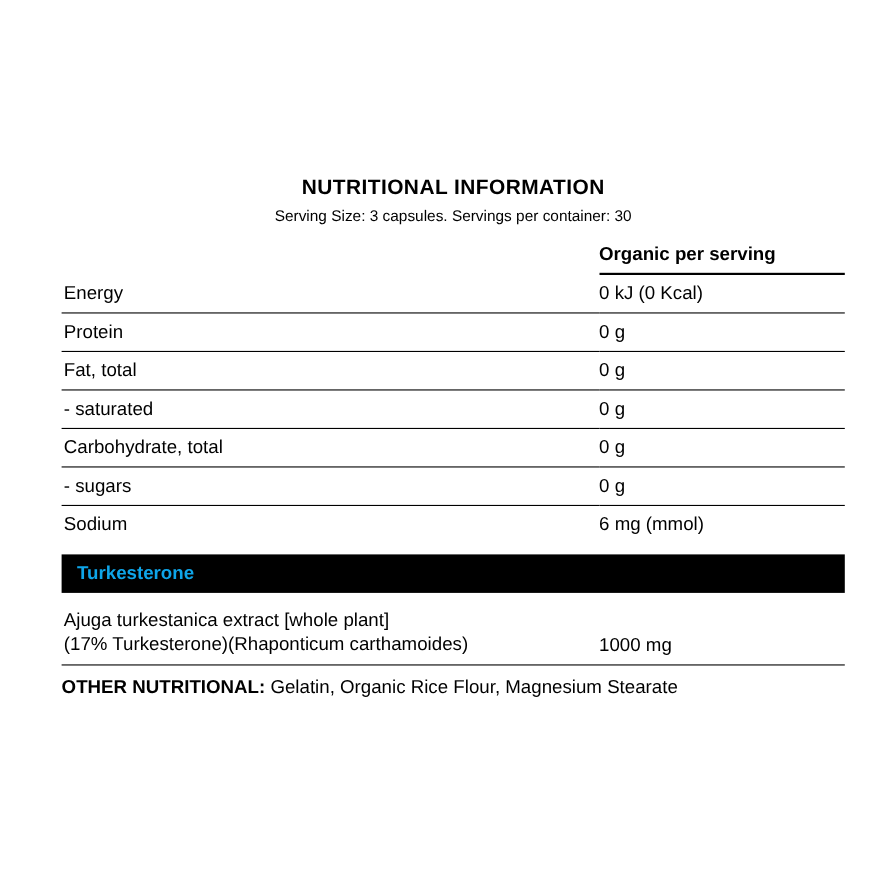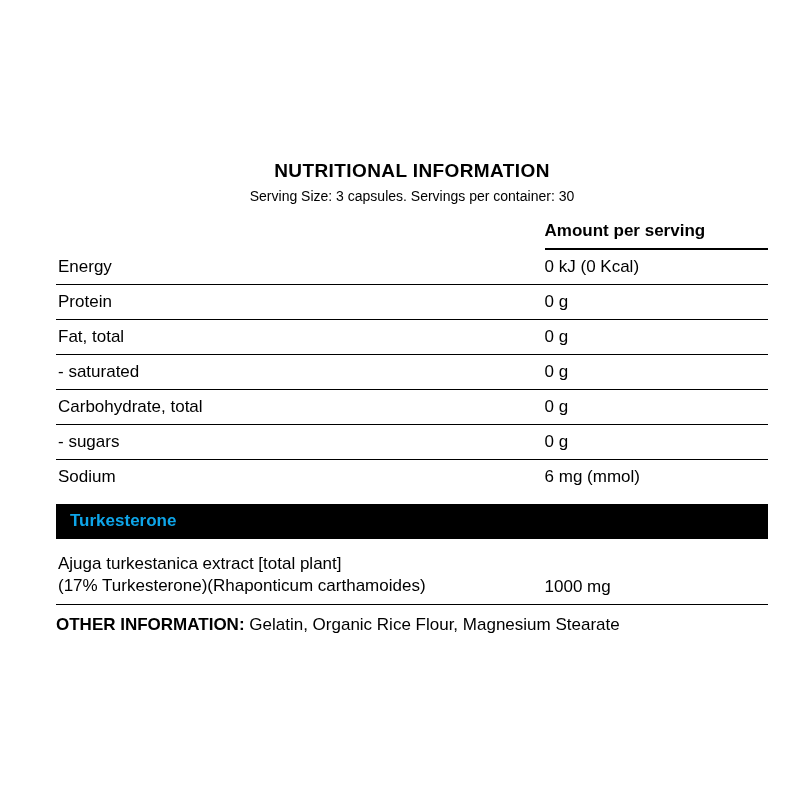--- a/index.html
+++ b/index.html
@@ -97,21 +97,21 @@
 
 <div class="panel">
 
   <div class="title">NUTRITIONAL INFORMATION</div>
   <div class="serving">Serving Size: 3 capsules. Servings per container: 30</div>
 
   <table class="nutri">
     <tbody>
       <tr class="hdr">
         <td class="col-name"></td>
-        <td class="col-val">Amount per serving</td>
+        <td class="col-val">Organic per serving</td>
       </tr>
 
       <tr class="rowline">
         <td class="col-name">Energy</td>
         <td class="col-val">0 kJ (0 Kcal)</td>
       </tr>
       <tr class="rowline">
         <td class="col-name">Protein</td>
         <td class="col-val">0 g</td>
       </tr>
@@ -137,25 +137,25 @@
       </tr>
 
       <tr class="bandrow">
         <td colspan="2">
           <div class="band">Turkesterone</div>
         </td>
       </tr>
 
       <tr class="ingredient-row">
         <td class="col-name ingr-name">
-          <span>Ajuga turkestanica extract [total plant]</span><br>
+          <span>Ajuga turkestanica extract [whole plant]</span><br>
           <span>(17% Turkesterone)(Rhaponticum carthamoides)</span>
         </td>
         <td class="col-val ingr-amt">1000 mg</td>
       </tr>
     </tbody>
   </table>
 
   <div class="other">
-    <b>OTHER INFORMATION:</b><span> Gelatin, Organic Rice Flour, Magnesium Stearate</span>
+    <b>OTHER NUTRITIONAL:</b><span> Gelatin, Organic Rice Flour, Magnesium Stearate</span>
   </div>
 
 </div>
 
 </body></html>

